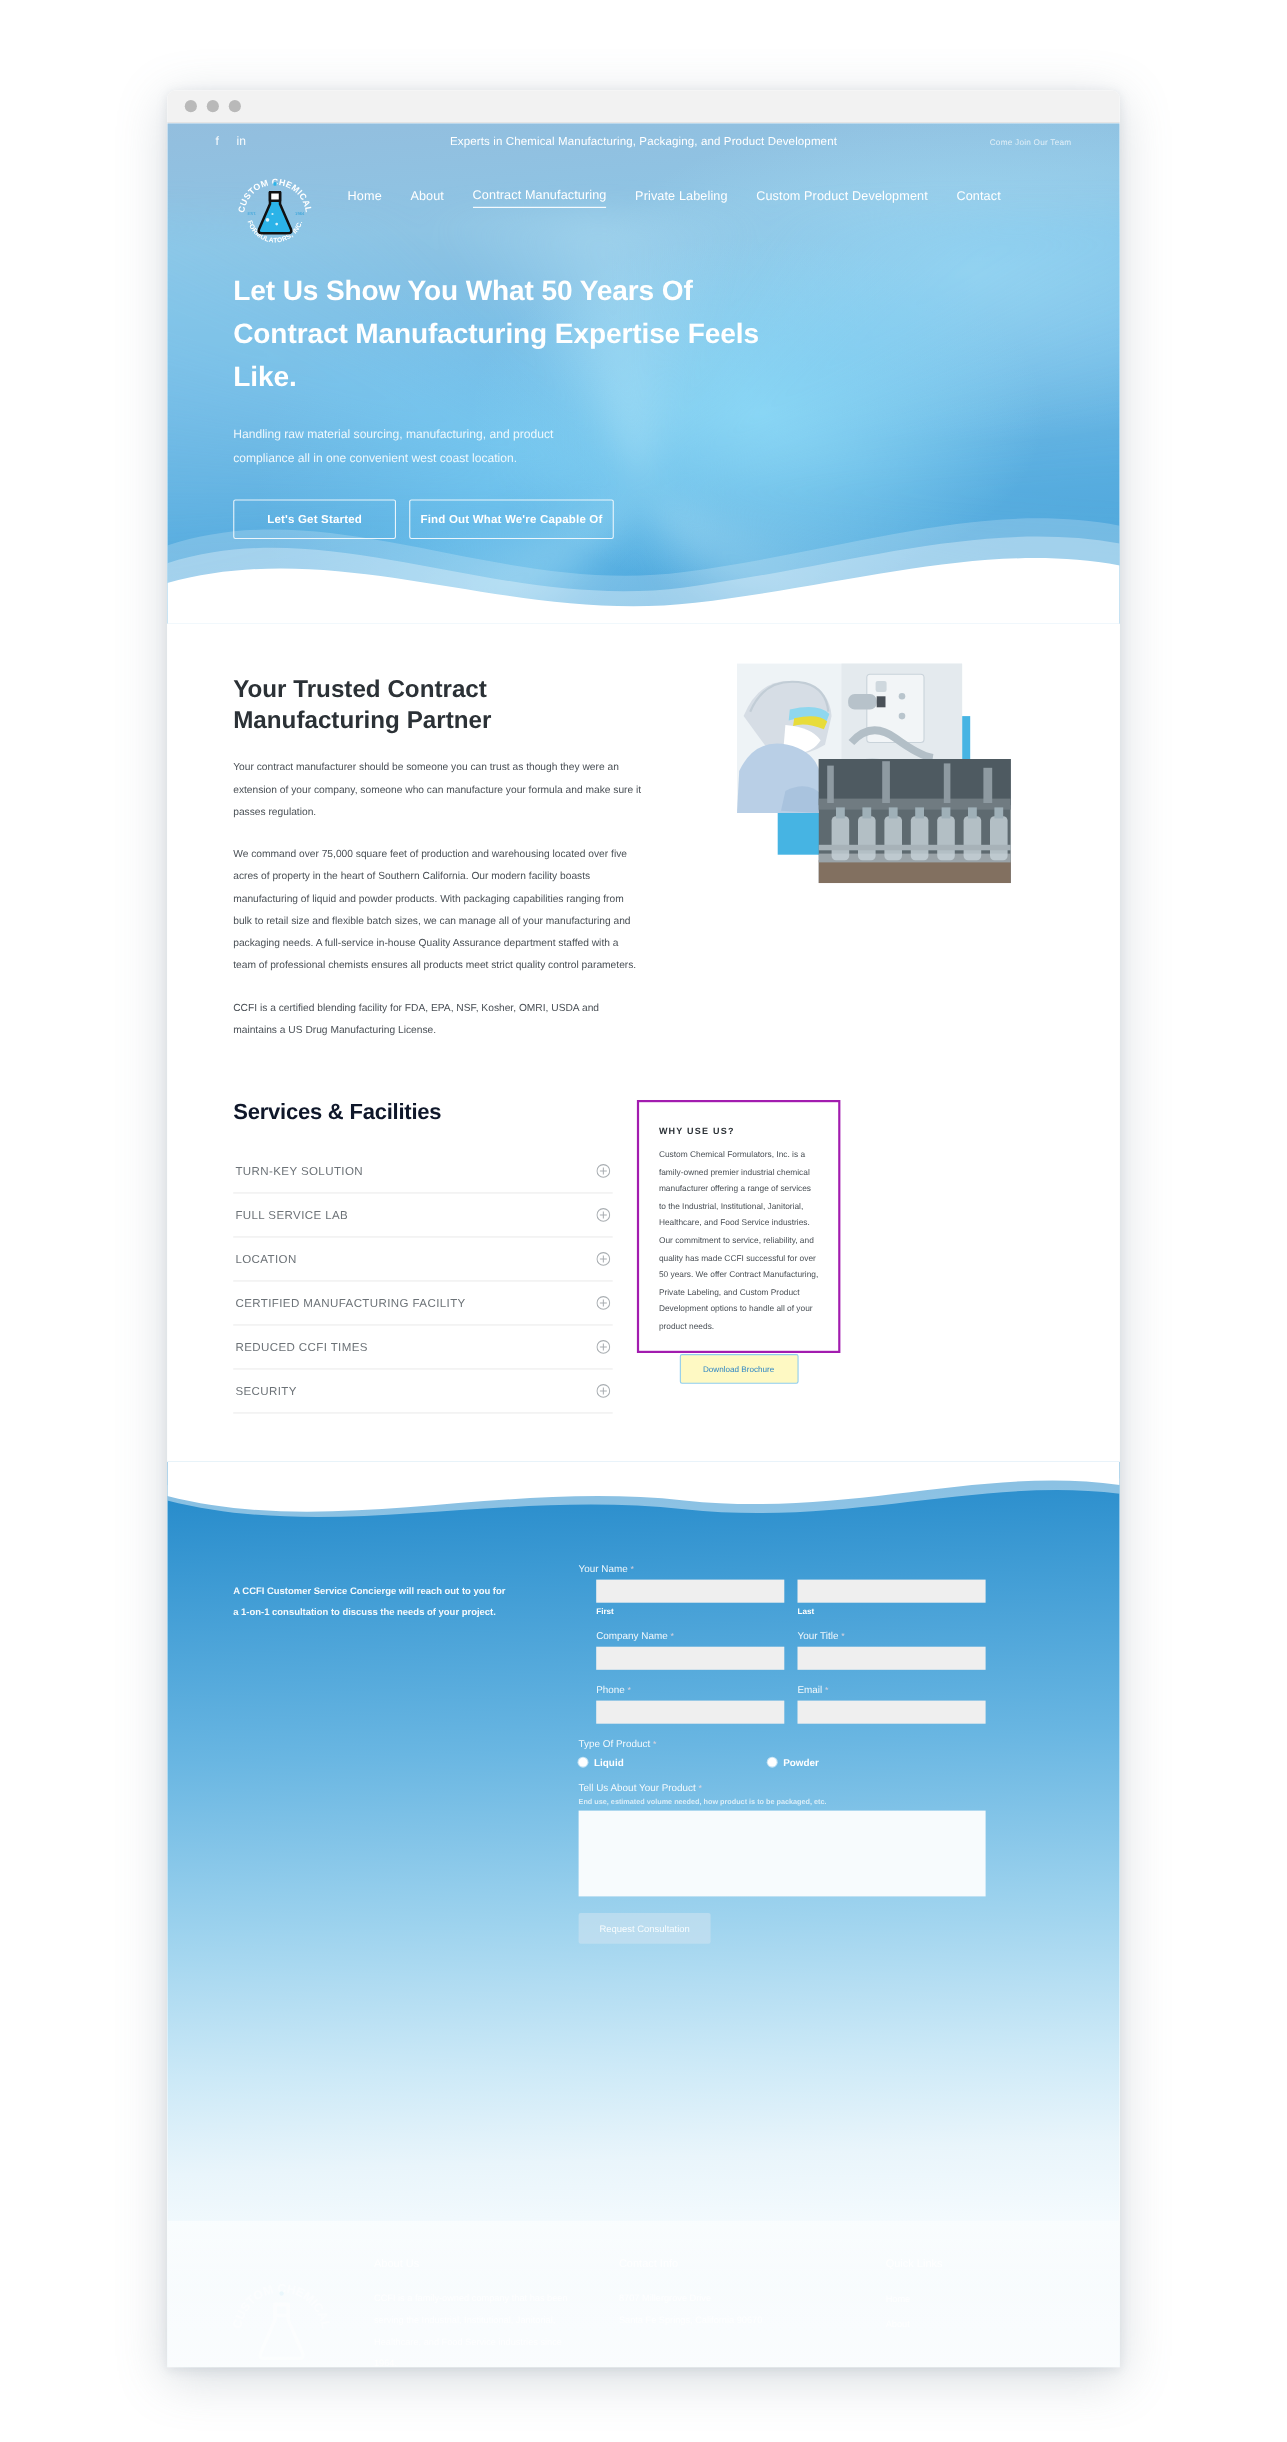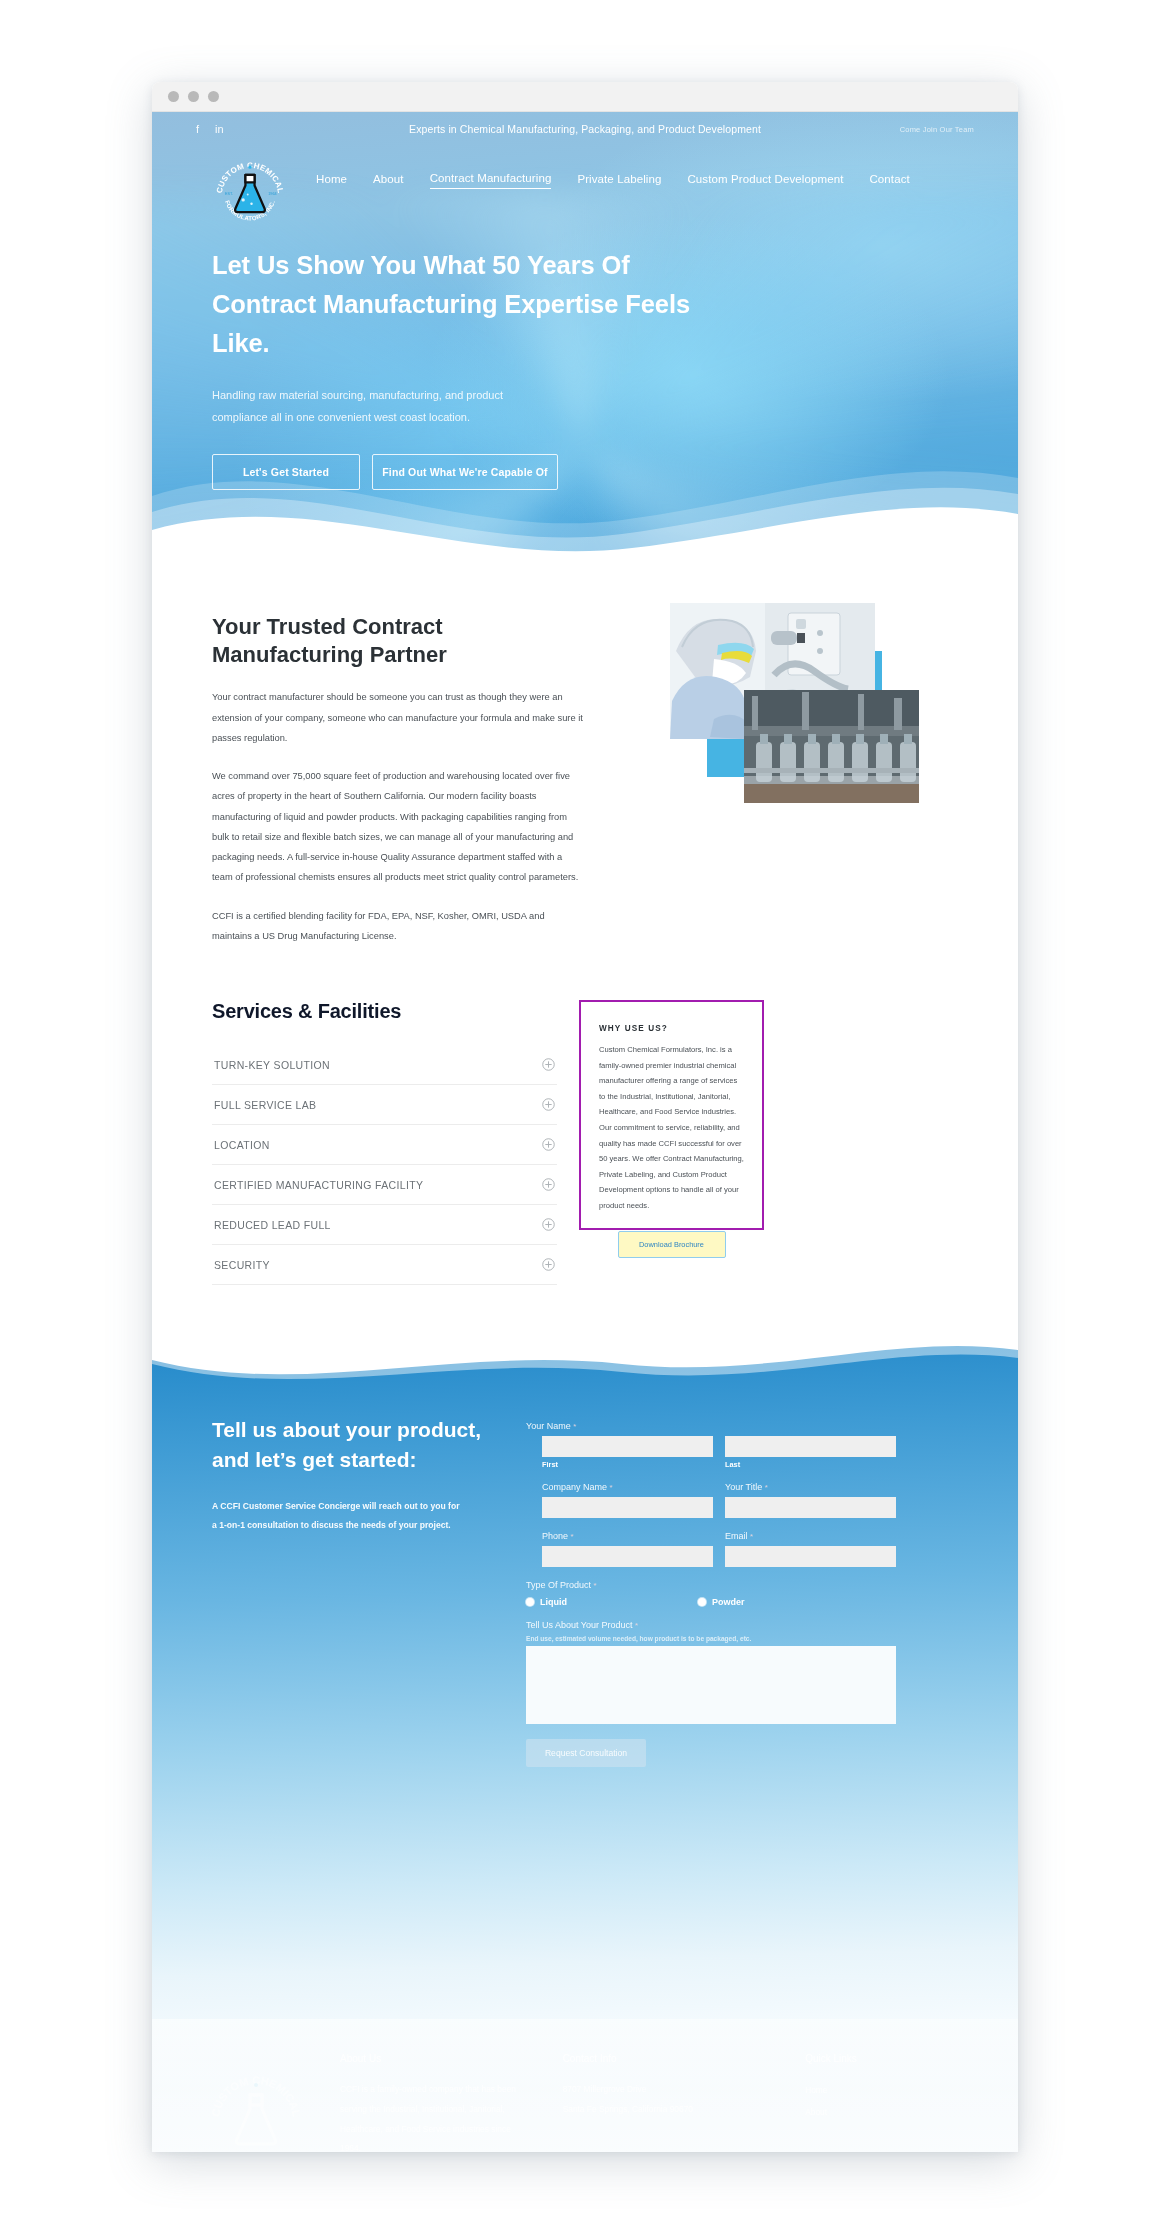--- a/index.html
+++ b/index.html
@@ -377,21 +377,21 @@
 
             <div class="acc-item">
               <span class="acc-label">CERTIFIED MANUFACTURING FACILITY</span>
               <svg class="plus" viewBox="0 0 14 14">
                   <circle cx="7" cy="7" r="6.2" fill="none" stroke="#a9aeb2" stroke-width="1"></circle>
                   <path d="M7,3.6 V10.4 M3.6,7 H10.4" stroke="#a9aeb2" stroke-width="1"></path>
                 </svg>
             </div>
 
             <div class="acc-item">
-              <span class="acc-label">REDUCED LEAD FULL</span>
+              <span class="acc-label">REDUCED CCFI TIMES</span>
               <svg class="plus" viewBox="0 0 14 14">
                   <circle cx="7" cy="7" r="6.2" fill="none" stroke="#a9aeb2" stroke-width="1"></circle>
                   <path d="M7,3.6 V10.4 M3.6,7 H10.4" stroke="#a9aeb2" stroke-width="1"></path>
                 </svg>
             </div>
 
             <div class="acc-item">
               <span class="acc-label">SECURITY</span>
               <svg class="plus" viewBox="0 0 14 14">
                   <circle cx="7" cy="7" r="6.2" fill="none" stroke="#a9aeb2" stroke-width="1"></circle>
@@ -410,21 +410,20 @@
       </section>
 
       <section class="contact">
         <svg class="wave-top" viewBox="0 0 866 80" preserveAspectRatio="none">
           <path d="M0,0 L866,0 L866,22 C740,4 620,52 470,36 C300,18 150,70 0,32 Z" fill="#ffffff"></path>
           <path d="M0,22 C150,60 300,10 470,28 C620,44 740,0 866,16 L866,30 C740,14 620,60 470,44 C300,26 150,74 0,36 Z" fill="#ffffff" opacity=".45"></path>
         </svg>
 
         <div class="contact-inner">
           <div class="c-left">
-            <h2>Tell us about your product, and let’s get started:</h2>
             <p>A CCFI Customer Service Concierge will reach out to you for a 1-on-1 consultation to discuss the needs of your project.</p>
           </div>
 
           <form class="c-right">
             <label class="f-label"><span>Your Name</span> <span class="req">*</span></label>
             <div class="f-row">
               <div class="f-col">
                 <input class="f-in" type="text" value="" style="">
                 <span class="f-sub">First</span>
               </div>

